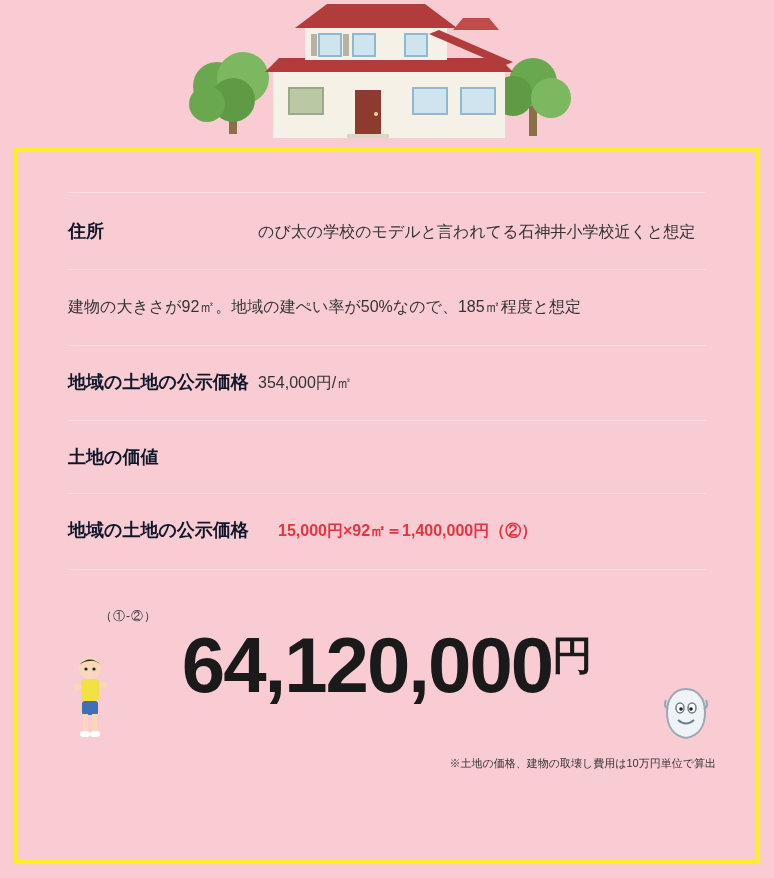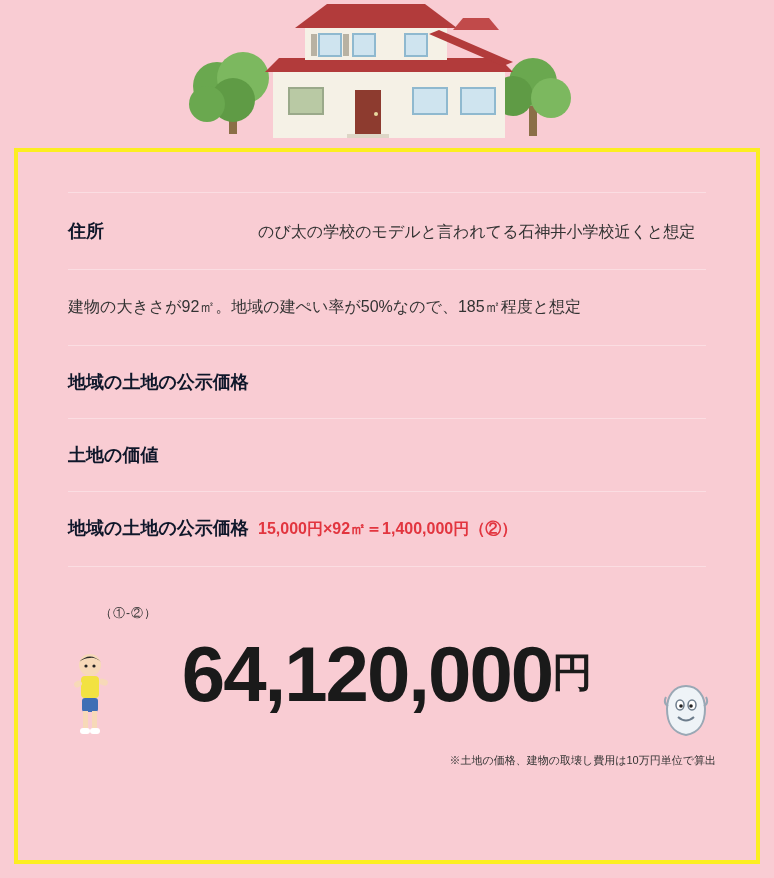--- a/index.html
+++ b/index.html
@@ -61,44 +61,45 @@
   }
   .row .value {
     flex: 1;
     font-size: 16px;
     color: #333333;
     line-height: 1.9;
   }
   .row .value.highlight {
     color: #e2353f;
     font-weight: bold;
+    margin-left: 20px;
   }
 
   
   .result-wrap {
     position: relative;
     margin-top: 38px;
     height: 220px;
     padding-left: 40px;
   }
   .formula-note {
     position: absolute;
     left: 82px;
     top: 0;
     font-size: 12px;
     color: #333;
     letter-spacing: 1px;
   }
   .total-line {
     position: absolute;
     left: 0;
-    top: 32px;
+    top: 20px;
     width: 100%;
     display: flex;
-    align-items: center;
+    align-items: flex-start;
     justify-content: center;
   }
   .total-number {
     font-size: 78px;
     font-weight: bold;
     color: #1a1a1a;
     letter-spacing: -2px;
     line-height: 0.95;
     font-family: "Liberation Sans", sans-serif;
   }
@@ -192,20 +193,21 @@
       <div class="label">住所</div>
       <div class="value">のび太の学校のモデルと言われてる石神井小学校近くと想定</div>
     </div>
 
     <div class="row">
       <div class="value">建物の大きさが92㎡。地域の建ぺい率が50%なので、185㎡程度と想定</div>
     </div>
 
     <div class="row">
       <div class="label">地域の土地の公示価格</div>
+      <div class="value">354,000円/㎡</div>
     </div>
 
     <div class="row">
       <div class="label">土地の価値</div>
     </div>
 
     <div class="row">
       <div class="label">地域の土地の公示価格</div>
       <div class="value highlight">15,000円×92㎡＝1,400,000円（②）</div>
     </div>

